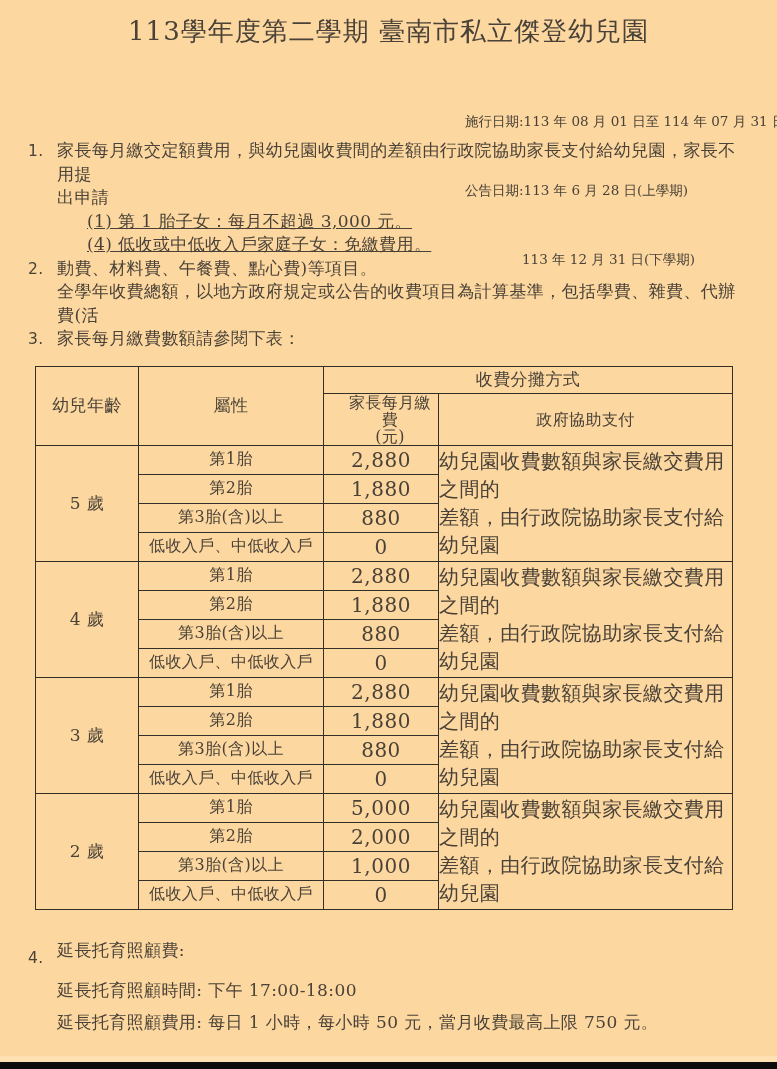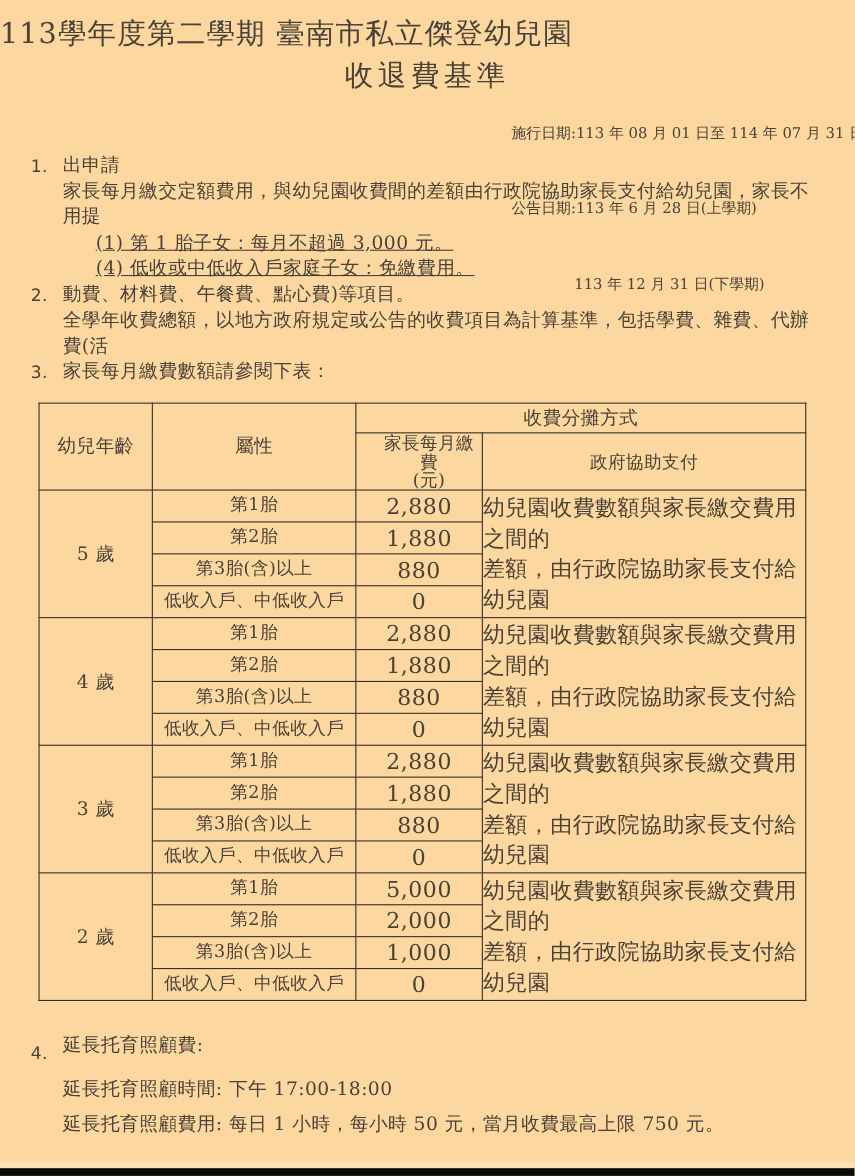--- a/index.html
+++ b/index.html
@@ -9,20 +9,21 @@
     background:#fcd7a0;
     font-family:"DejaVu Serif","Liberation Serif",serif;
     color:#4a4238;
     overflow:hidden;
   }
   .page { position:relative; width:777px; height:1069px; }
 
   
   .title1 {
     margin:0; padding-top:16px;
+    text-align:center;
     font-size:26px; line-height:30px;
     font-weight:500; letter-spacing:1px;
   }
   .title2-row { position:relative; margin-top:5px; height:32px; text-align:center; }
   .title2 { font-size:26px; letter-spacing:4px; font-weight:500; }
   .dates {
     position:absolute; left:465px; top:13px;
     text-align:left; font-size:13.5px; line-height:23px;
     letter-spacing:0; font-weight:400; white-space:pre;
   }
@@ -70,35 +71,34 @@
   .bottom-bar  { position:absolute; left:0; right:0; bottom:0; height:7px; background:#0c0c0c; }
 </style>
 </head>
 <body>
 
 <div class="page">
 
   <h1 class="title1">113學年度第二學期 臺南市私立傑登幼兒園</h1>
 
   <div class="title2-row">
-    <span class="title2">收退費基準</span>
     <div class="dates">
       <div class="d1">施行日期:113 年 08 月 01 日至 114 年 07 月 31 日止</div>
       <div class="d2">公告日期:113 年 6 月 28 日(上學期)</div>
       <div class="d3">113 年 12 月 31 日(下學期)</div>
     </div>
   </div>
 
   <div class="list">
 
     <div class="item">
       <span class="num">1.</span>
       <div class="body">
+        <div>家長每月繳交定額費用，與幼兒園收費間的差額由行政院協助家長支付給幼兒園，家長不用提</div>
         <div>出申請</div>
-        <div>家長每月繳交定額費用，與幼兒園收費間的差額由行政院協助家長支付給幼兒園，家長不用提</div>
         <div class="sub">(1) 第 1 胎子女：每月不超過 3,000 元。</div>
         <div class="sub">(4) 低收或中低收入戶家庭子女：免繳費用。</div>
       </div>
     </div>
 
     <div class="item">
       <span class="num">2.</span>
       <div class="body">
         <div>動費、材料費、午餐費、點心費)等項目。</div>
         <div>全學年收費總額，以地方政府規定或公告的收費項目為計算基準，包括學費、雜費、代辦費(活</div>

